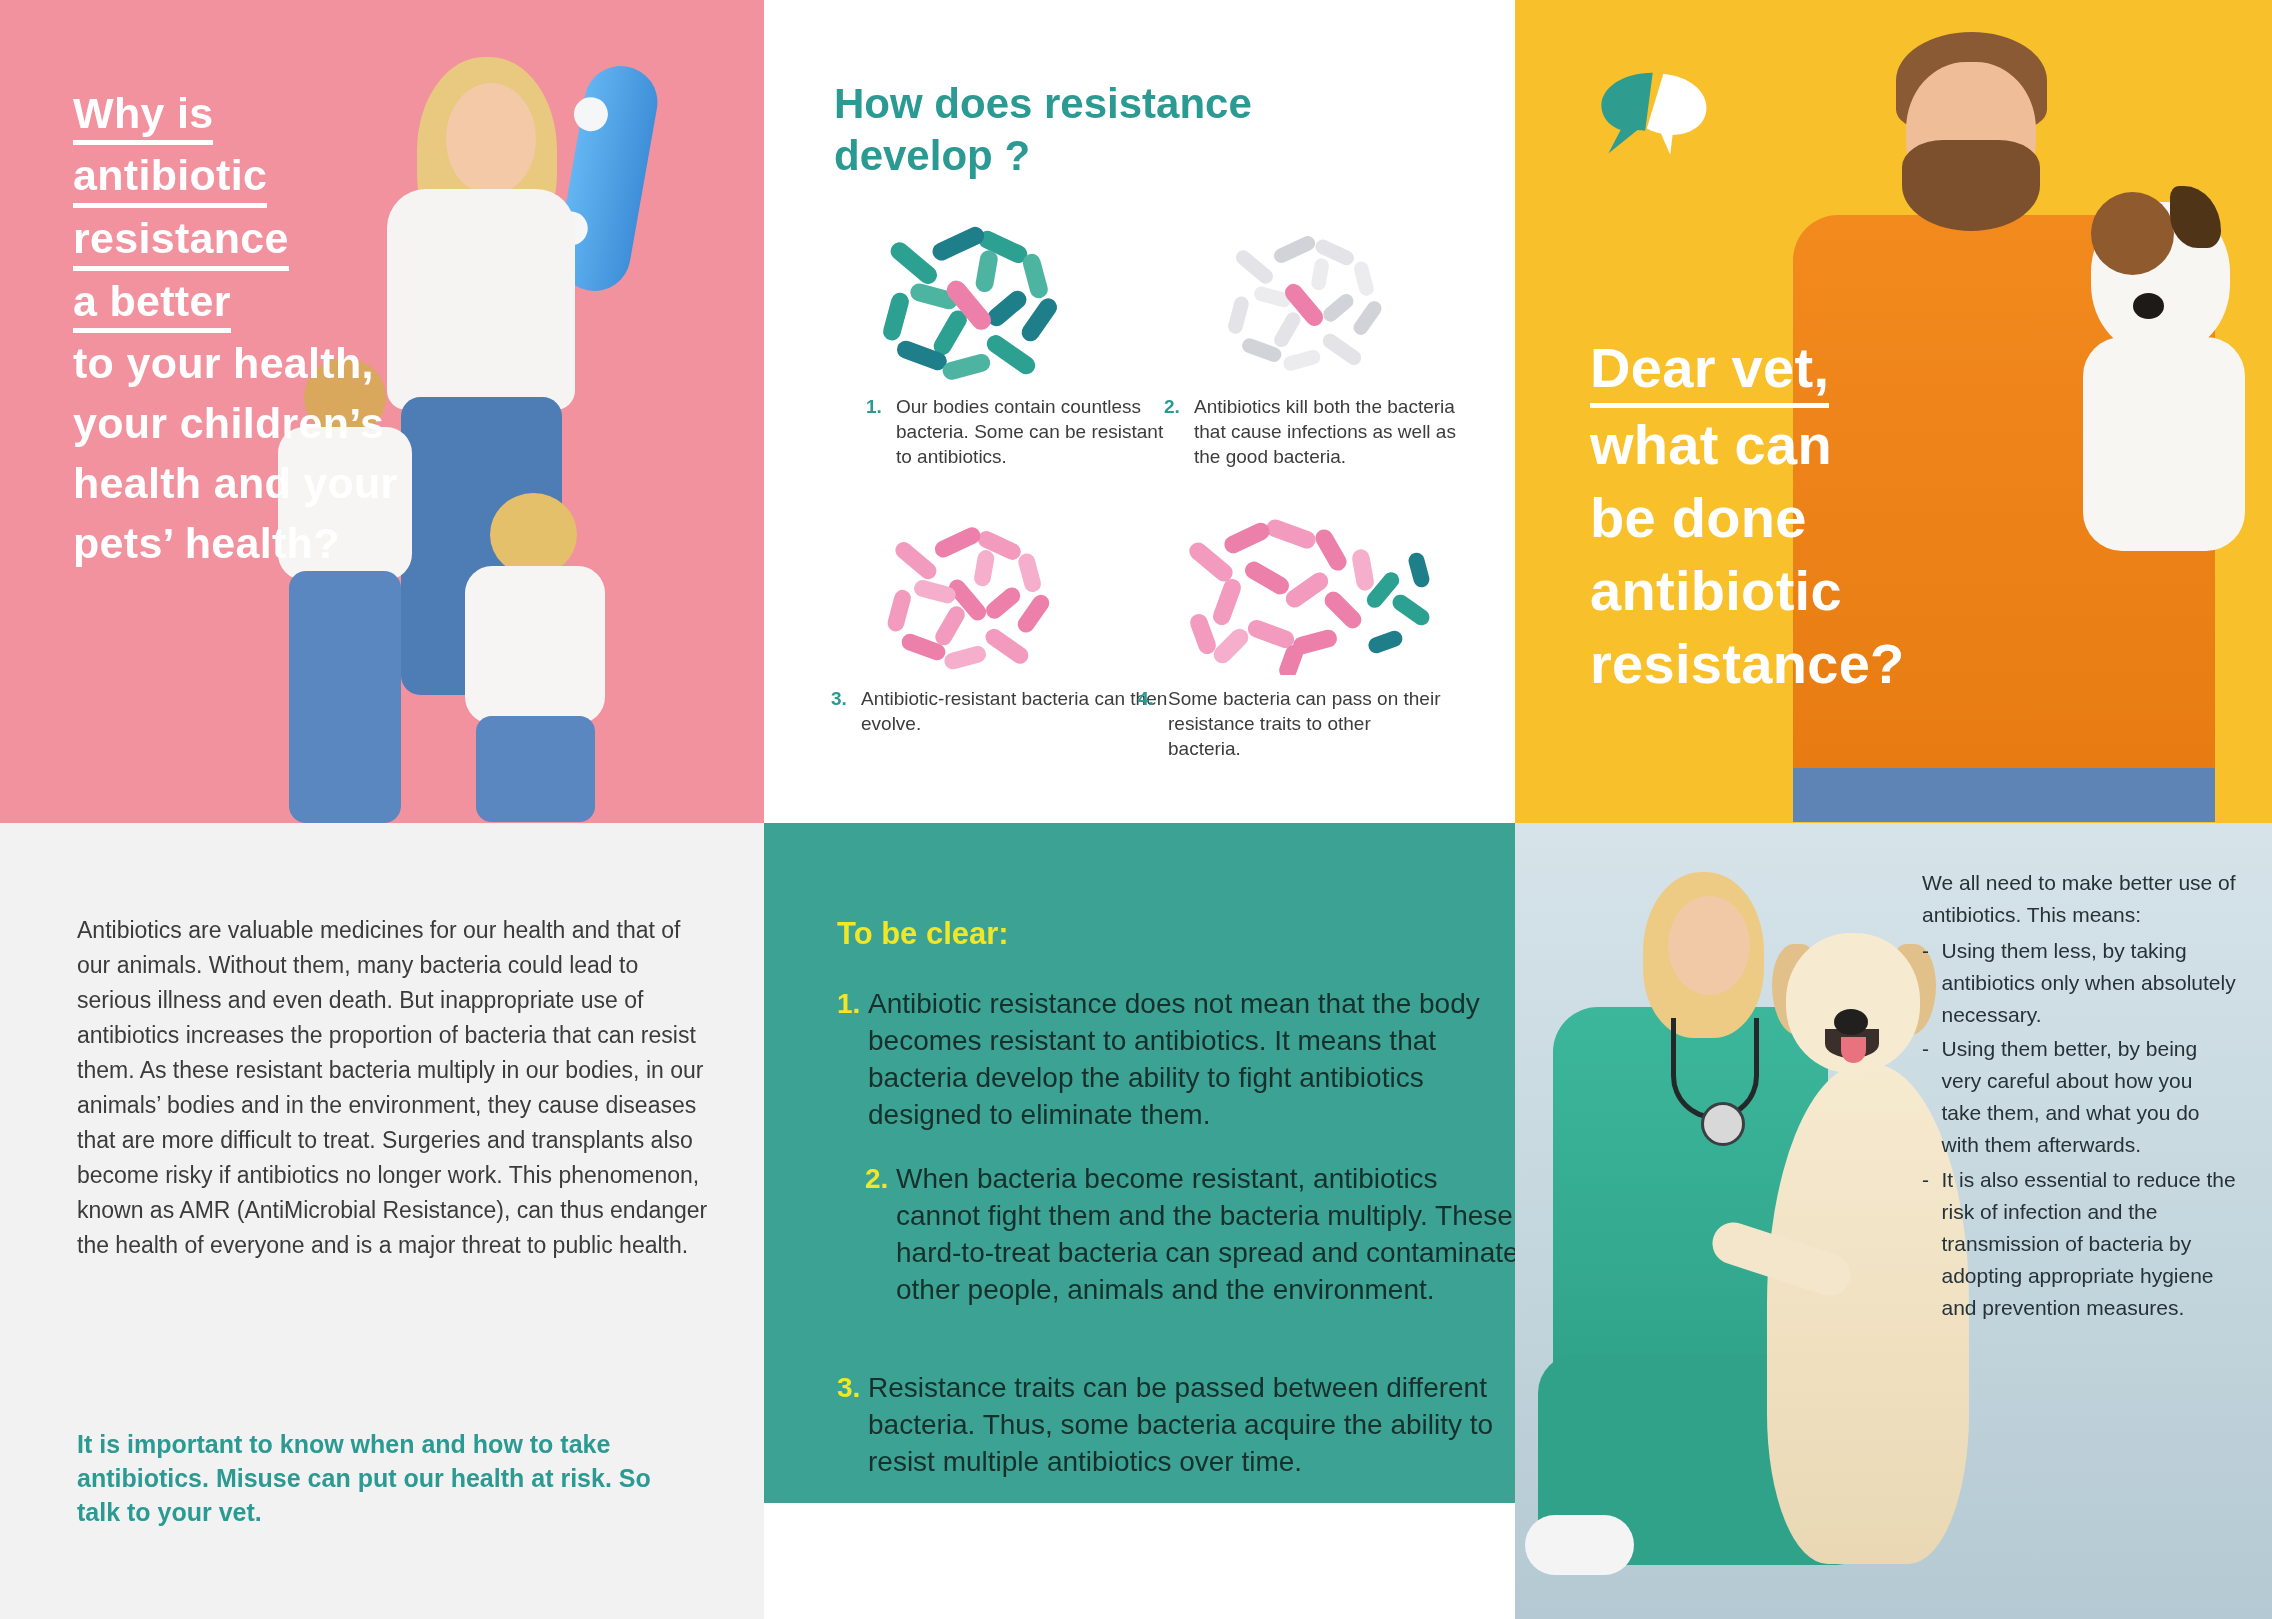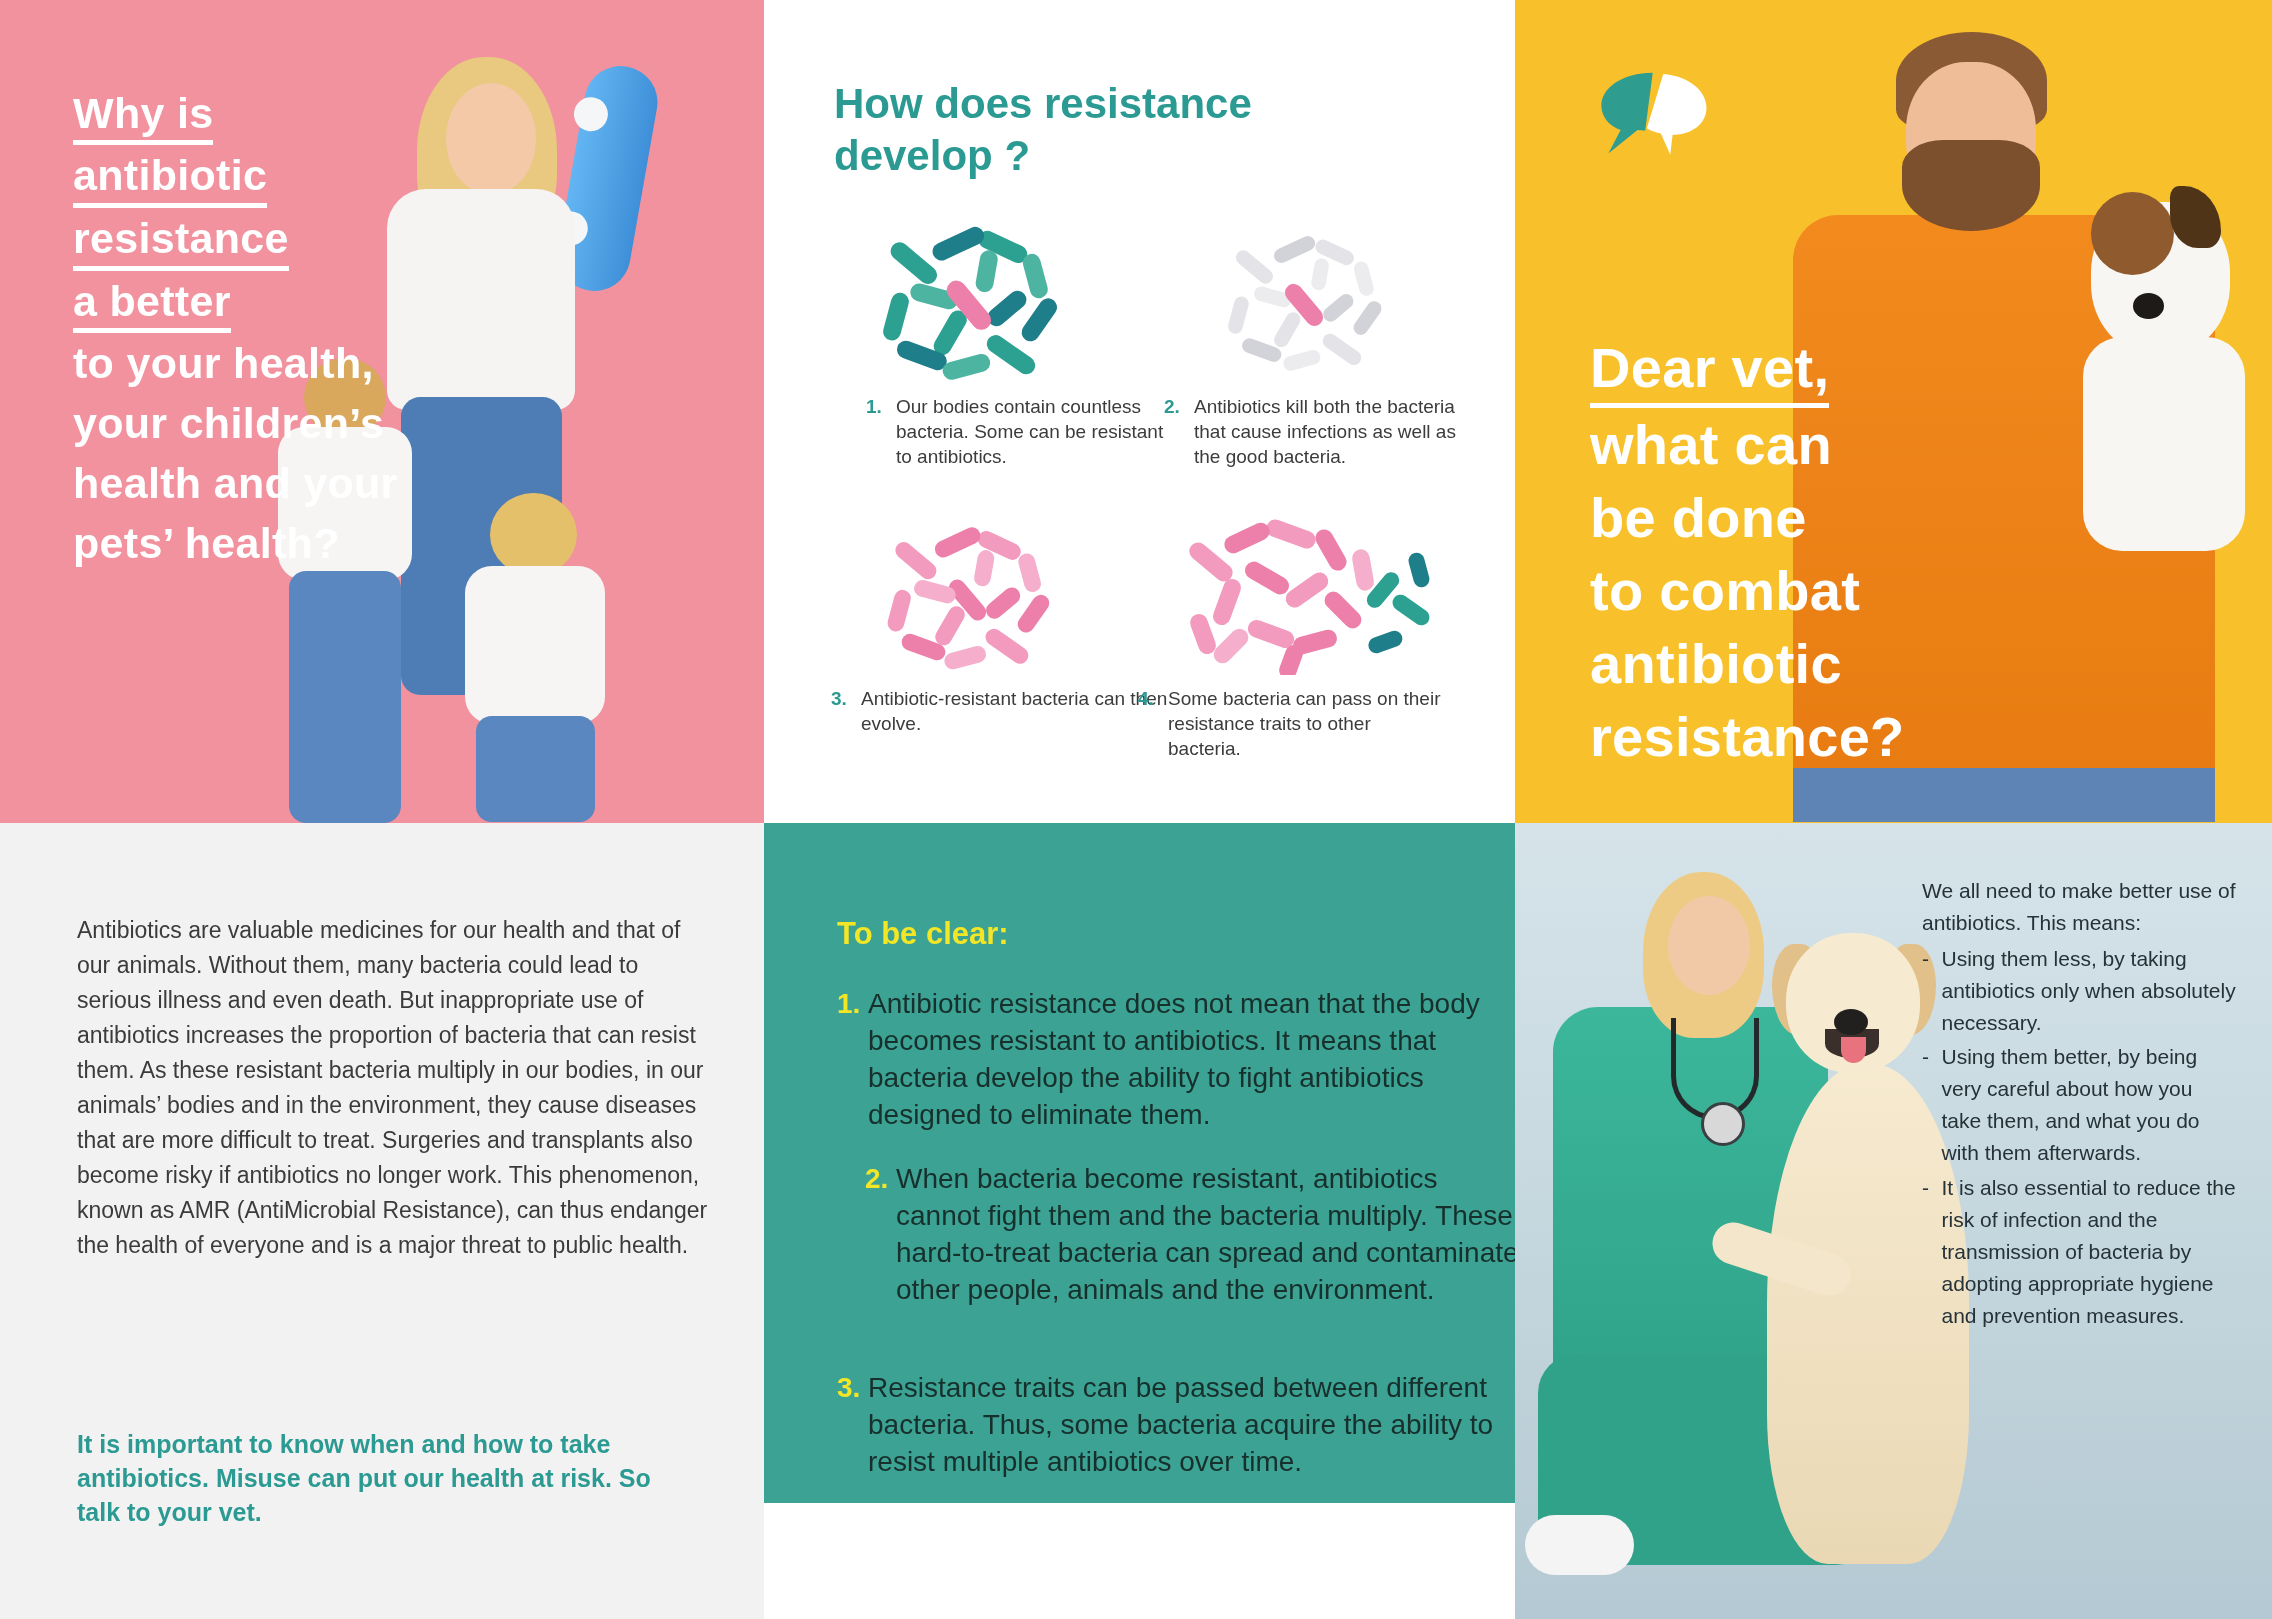--- a/index.html
+++ b/index.html
@@ -32,21 +32,21 @@
   .intro-callout{position:absolute;left:77px;top:579px;width:623px;font-size:25px;line-height:34px;
                  color:#2A9A92;font-weight:bold;}
 
   
   .clear-title{position:absolute;left:73px;top:62px;font-size:31px;color:#F2E626;font-weight:bold;}
   .clear-item{position:absolute;left:73px;width:633px;font-size:28px;line-height:37px;color:#17302C;padding-left:31px;}
   .clear-item .num{display:inline-block;width:31px;margin-left:-31px;font-weight:bold;color:#F2E626;}
   #clear-item-1{top:162px;} #clear-item-2{top:337px;margin-left:28px;} #clear-item-3{top:546px;}
 
   
-  .action-col{position:absolute;left:407px;top:52px;width:315px;z-index:5;
+  .action-col{position:absolute;left:407px;top:44px;width:315px;z-index:5;
               font-size:21px;line-height:32px;color:#263238;}
   .action-intro{margin:0 0 3.9px 0;}
   .bullet{padding-left:19.5px;margin-top:2.6px;}
   .bullet .dash{display:inline-block;width:19.5px;margin-left:-19.5px;}
 
   
   .logo{position:absolute;left:77px;top:65px;width:146px;height:94px;z-index:6;}
 
   
   .ph{position:absolute;z-index:1;}
@@ -386,21 +386,20 @@
 
     <svg class="logo" viewBox="0 0 250 150">
       <path fill="#2E9C8F" d="M104,8 C52,8 16,34 16,64 c0,19 13,35 33,42 L28,146 L78,106 c4,1 9,1 13,1 Z"></path>
       <path fill="#FFFFFF" d="M122,10 C168,14 196,40 196,68 c0,26 -24,46 -58,46 l-4,34 l-16,-36 c-10,-2 -18,-5 -24,-9 Z"></path>
     </svg>
 
     <h2 class="h-vet">
       <div><span class="u">Dear vet,</span></div>
       <div>what can</div>
       <div>be done</div>
-      <div>to combat</div>
       <div>antibiotic</div>
       <div>resistance?</div>
     </h2>
   </section>
 
   <section class="panel" id="p-intro">
     <p class="intro-par">Antibiotics are valuable medicines for our health and that of our animals. Without them, many bacteria could lead to serious illness and even death.  But inappropriate use of antibiotics increases the proportion of bacteria that can resist them. As these resistant bacteria multiply in our bodies, in our animals’ bodies and in the environment, they cause diseases that are more difficult to treat. Surgeries and transplants also become risky if antibiotics no longer work. This phenomenon, known as AMR (AntiMicrobial Resistance), can thus endanger the health of everyone and is a major threat to public health.</p>
     <p class="intro-callout">It is important to know when and how to take antibiotics. Misuse can put our health at risk. So talk to your vet.</p>
   </section>
 

